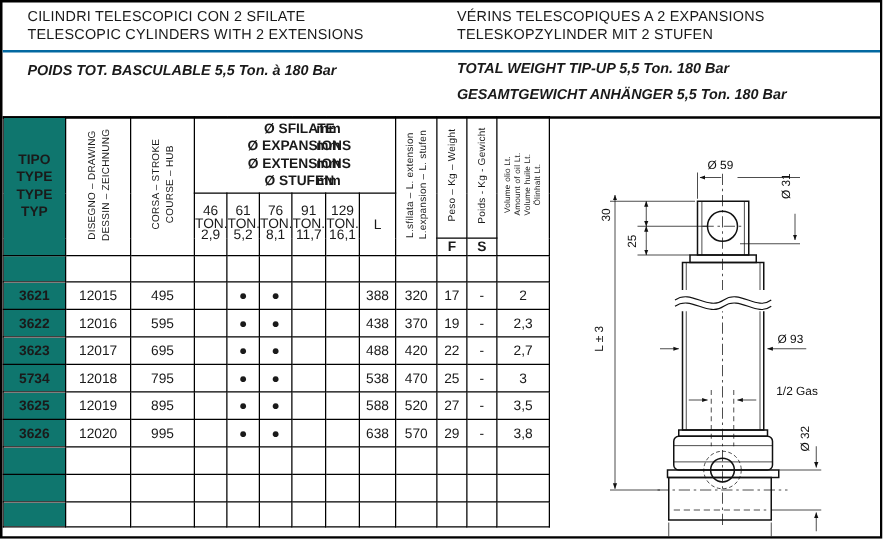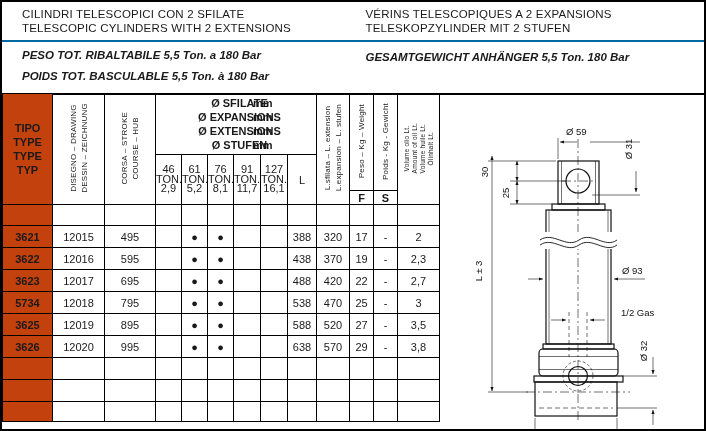--- a/index.html
+++ b/index.html
@@ -20,21 +20,21 @@
   .subtitles .col { width:50%; font-style:italic; font-weight:bold; font-size:11.5px; }
   .subtitles .col.left  { padding-left:20px; }
   .subtitles .col.right { padding-left:5px; }
   .subtitles .line1 { margin-top:7px; }
   .subtitles .line2 { margin-top:9px; }
   
   table.spec { position:absolute; left:0; top:91px; border-collapse:collapse;
                table-layout:fixed; width:437px; }
   table.spec td { border:1px solid #000; padding:0; text-align:center;
                   vertical-align:middle; overflow:hidden; font-size:11px; }
-  .gray { background:#c2410c; }
+  .gray { background:#0f766e; }
   .type-head { font-weight:bold; font-size:12px; line-height:14px; }
   .vtext { writing-mode:vertical-rl; transform:rotate(180deg); display:inline-block;
            font-size:8px; line-height:11px; letter-spacing:.2px; white-space:nowrap; }
   .vtext span { display:block; text-align:center; }
   .vtext.oil { font-size:6.5px; line-height:8px; }
   .dia-box { text-align:left; }
   .dia-line { position:relative; font-size:11px; line-height:14px; padding-left:7px;font-weight:bold; }
   .dia-line .unit { position:absolute; left:97px; top:0; }
   .ton { font-size:8px; line-height:9.5px; }
   .l-head { font-size:14px; }
@@ -64,24 +64,24 @@
       <div>TELESCOPIC CYLINDERS WITH 2 EXTENSIONS</div>
     </div>
     <div class="col right">
       <div>VÉRINS TELESCOPIQUES A 2 EXPANSIONS</div>
       <div>TELESKOPZYLINDER MIT 2 STUFEN</div>
     </div>
   </div>
 
   <div class="subtitles">
     <div class="col left">
-      <div class="line1">PESO TOT. RIBALTABILE 5,5 Ton. a 180 Bar</div>
       <div class="line2">POIDS TOT. BASCULABLE 5,5 Ton. à 180 Bar</div>
     </div>
     <div class="col right">
+      <div class="line1">TOTAL WEIGHT TIP-UP  5,5 Ton. 180 Bar</div>
       <div class="line2">GESAMTGEWICHT ANHÄNGER 5,5 Ton. 180 Bar</div>
     </div>
   </div>
 
   <table class="spec">
     <colgroup>
       <col style="width:50px">
         <col style="width:52px">
         <col style="width:51px">
       <col style="width:26px">
@@ -157,21 +157,21 @@
         <div>76</div>
         <div>TON.</div>
         <div>8,1</div>
       </td>
       <td rowspan="2" class="ton">
         <div>91</div>
         <div>TON.</div>
         <div>11,7</div>
       </td>
       <td rowspan="2" class="ton">
-        <div>127</div>
+        <div>129</div>
         <div>TON.</div>
         <div>16,1</div>
       </td>
       <td rowspan="2" class="l-head">L</td>
     </tr>
     <tr style="height:14px">
       <td class="fs-head">F</td>
       <td class="fs-head">S</td>
     </tr>
 

